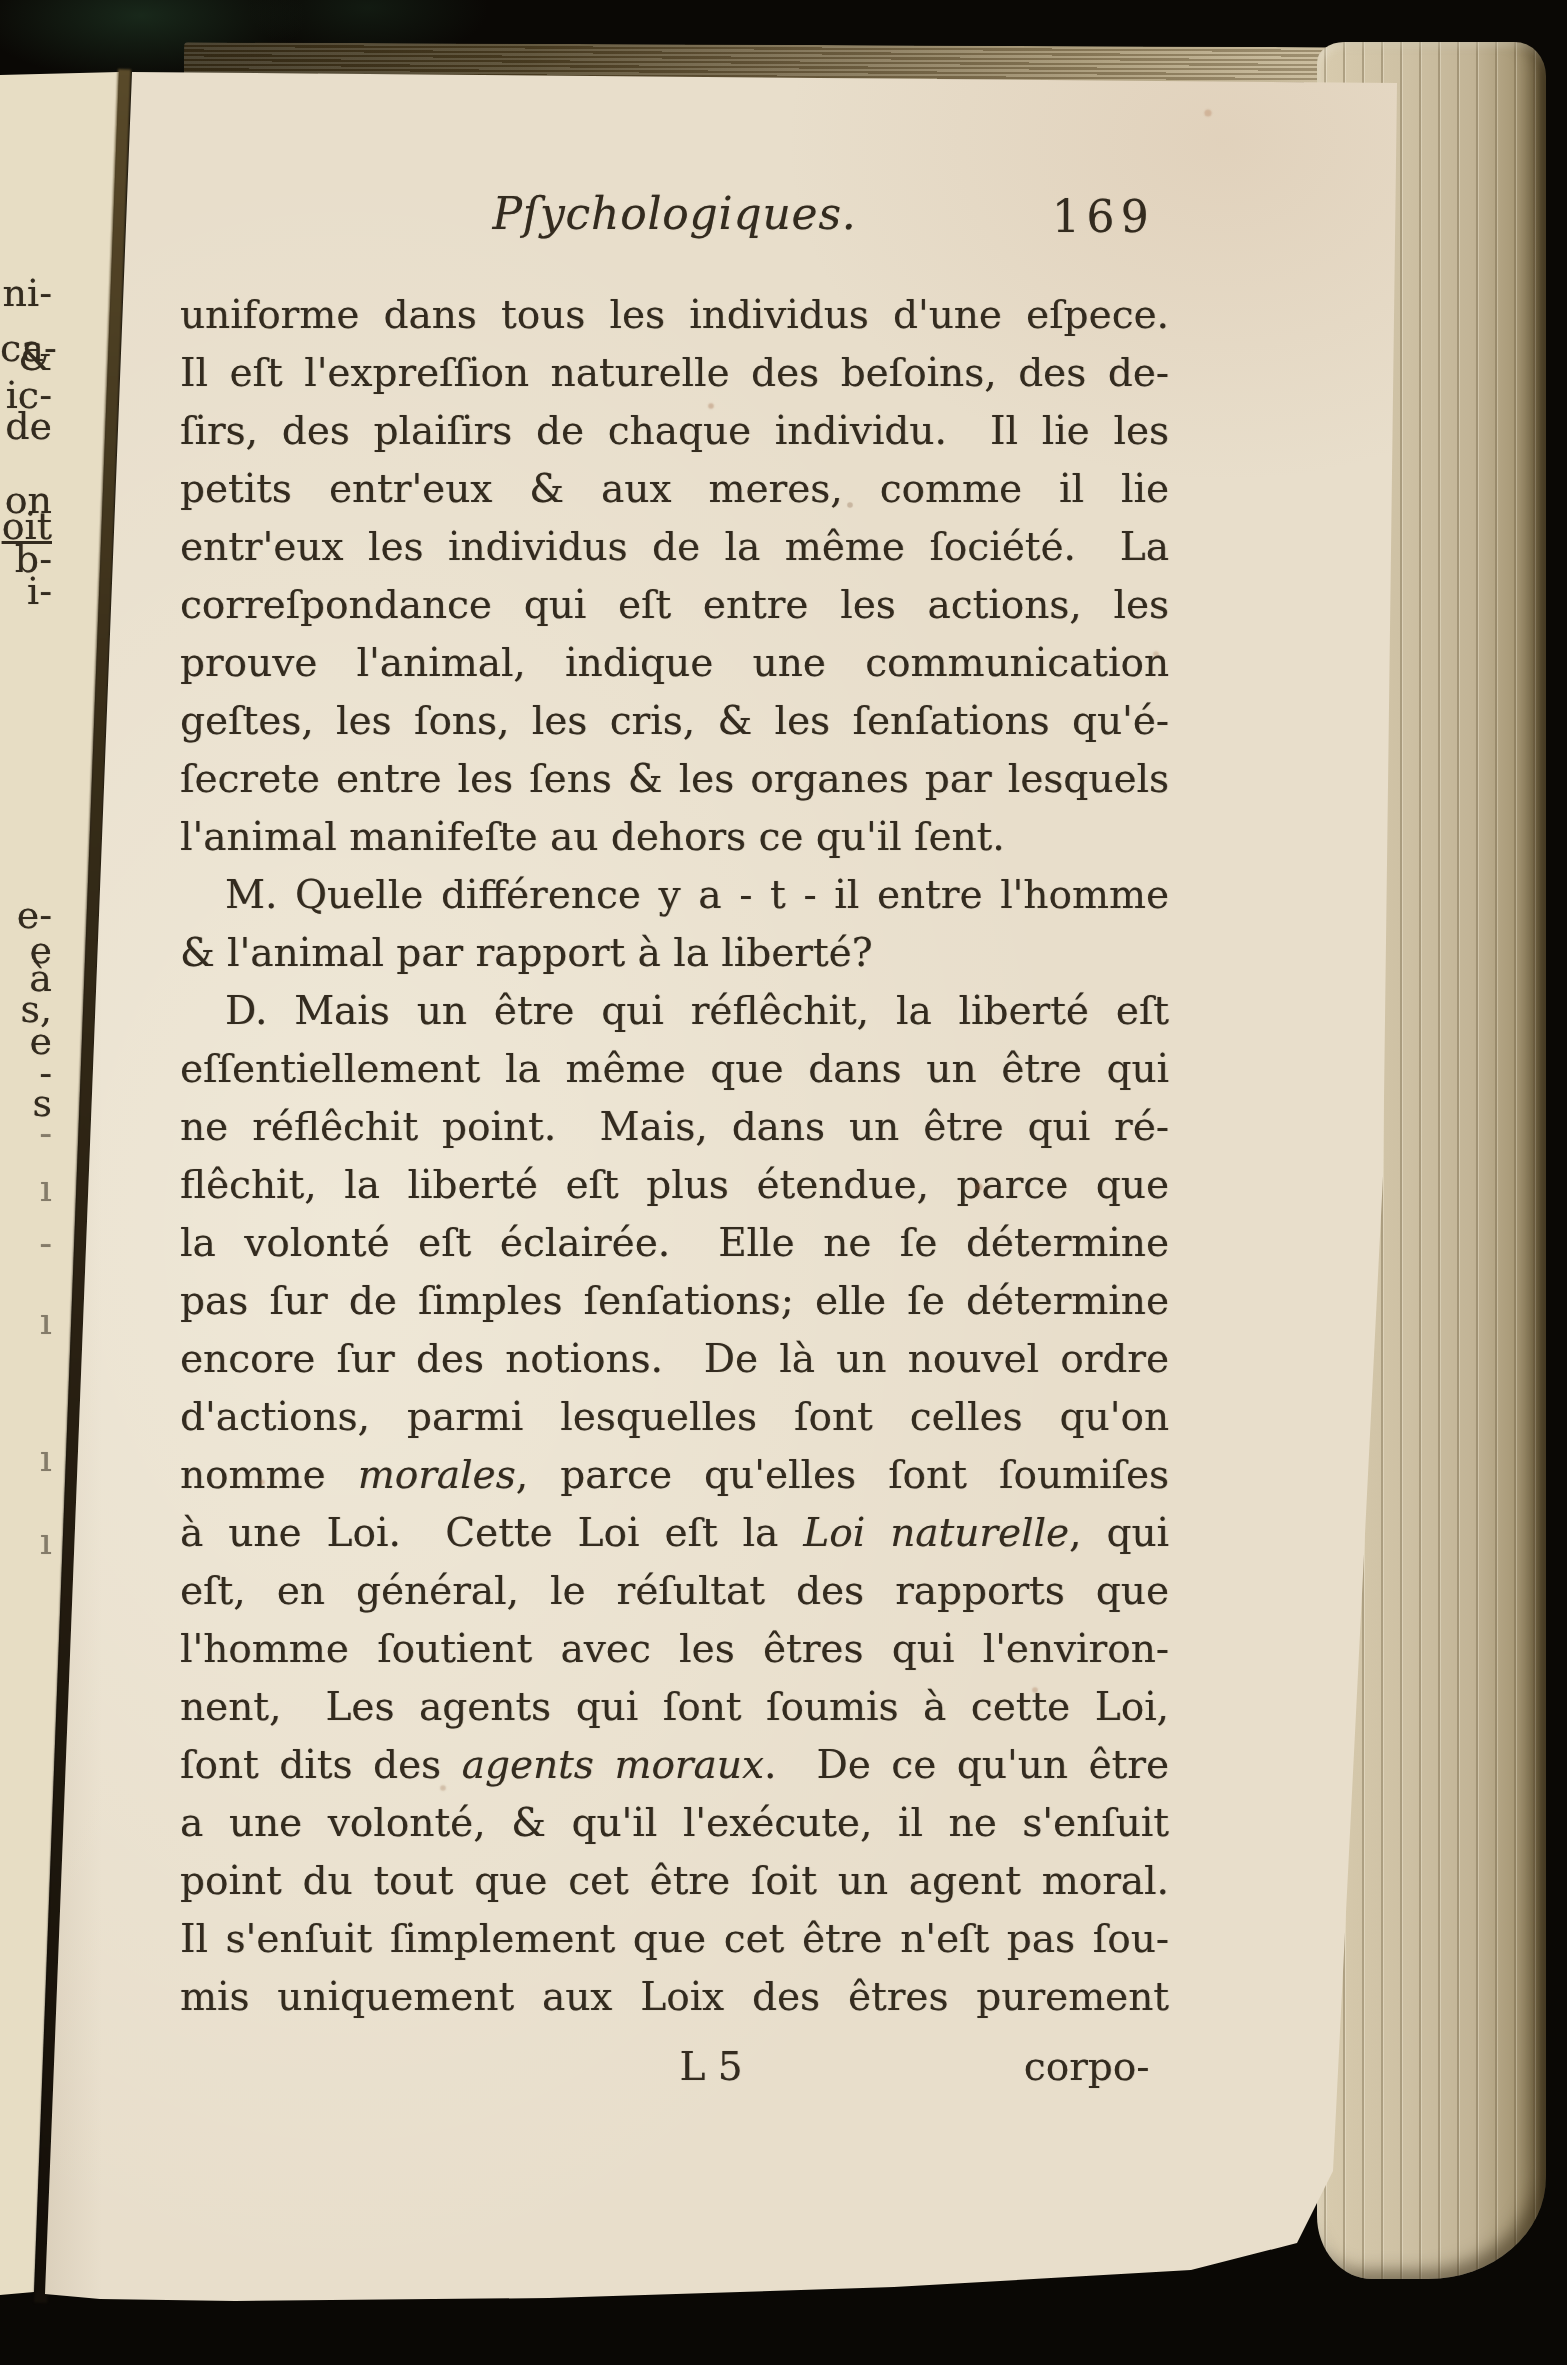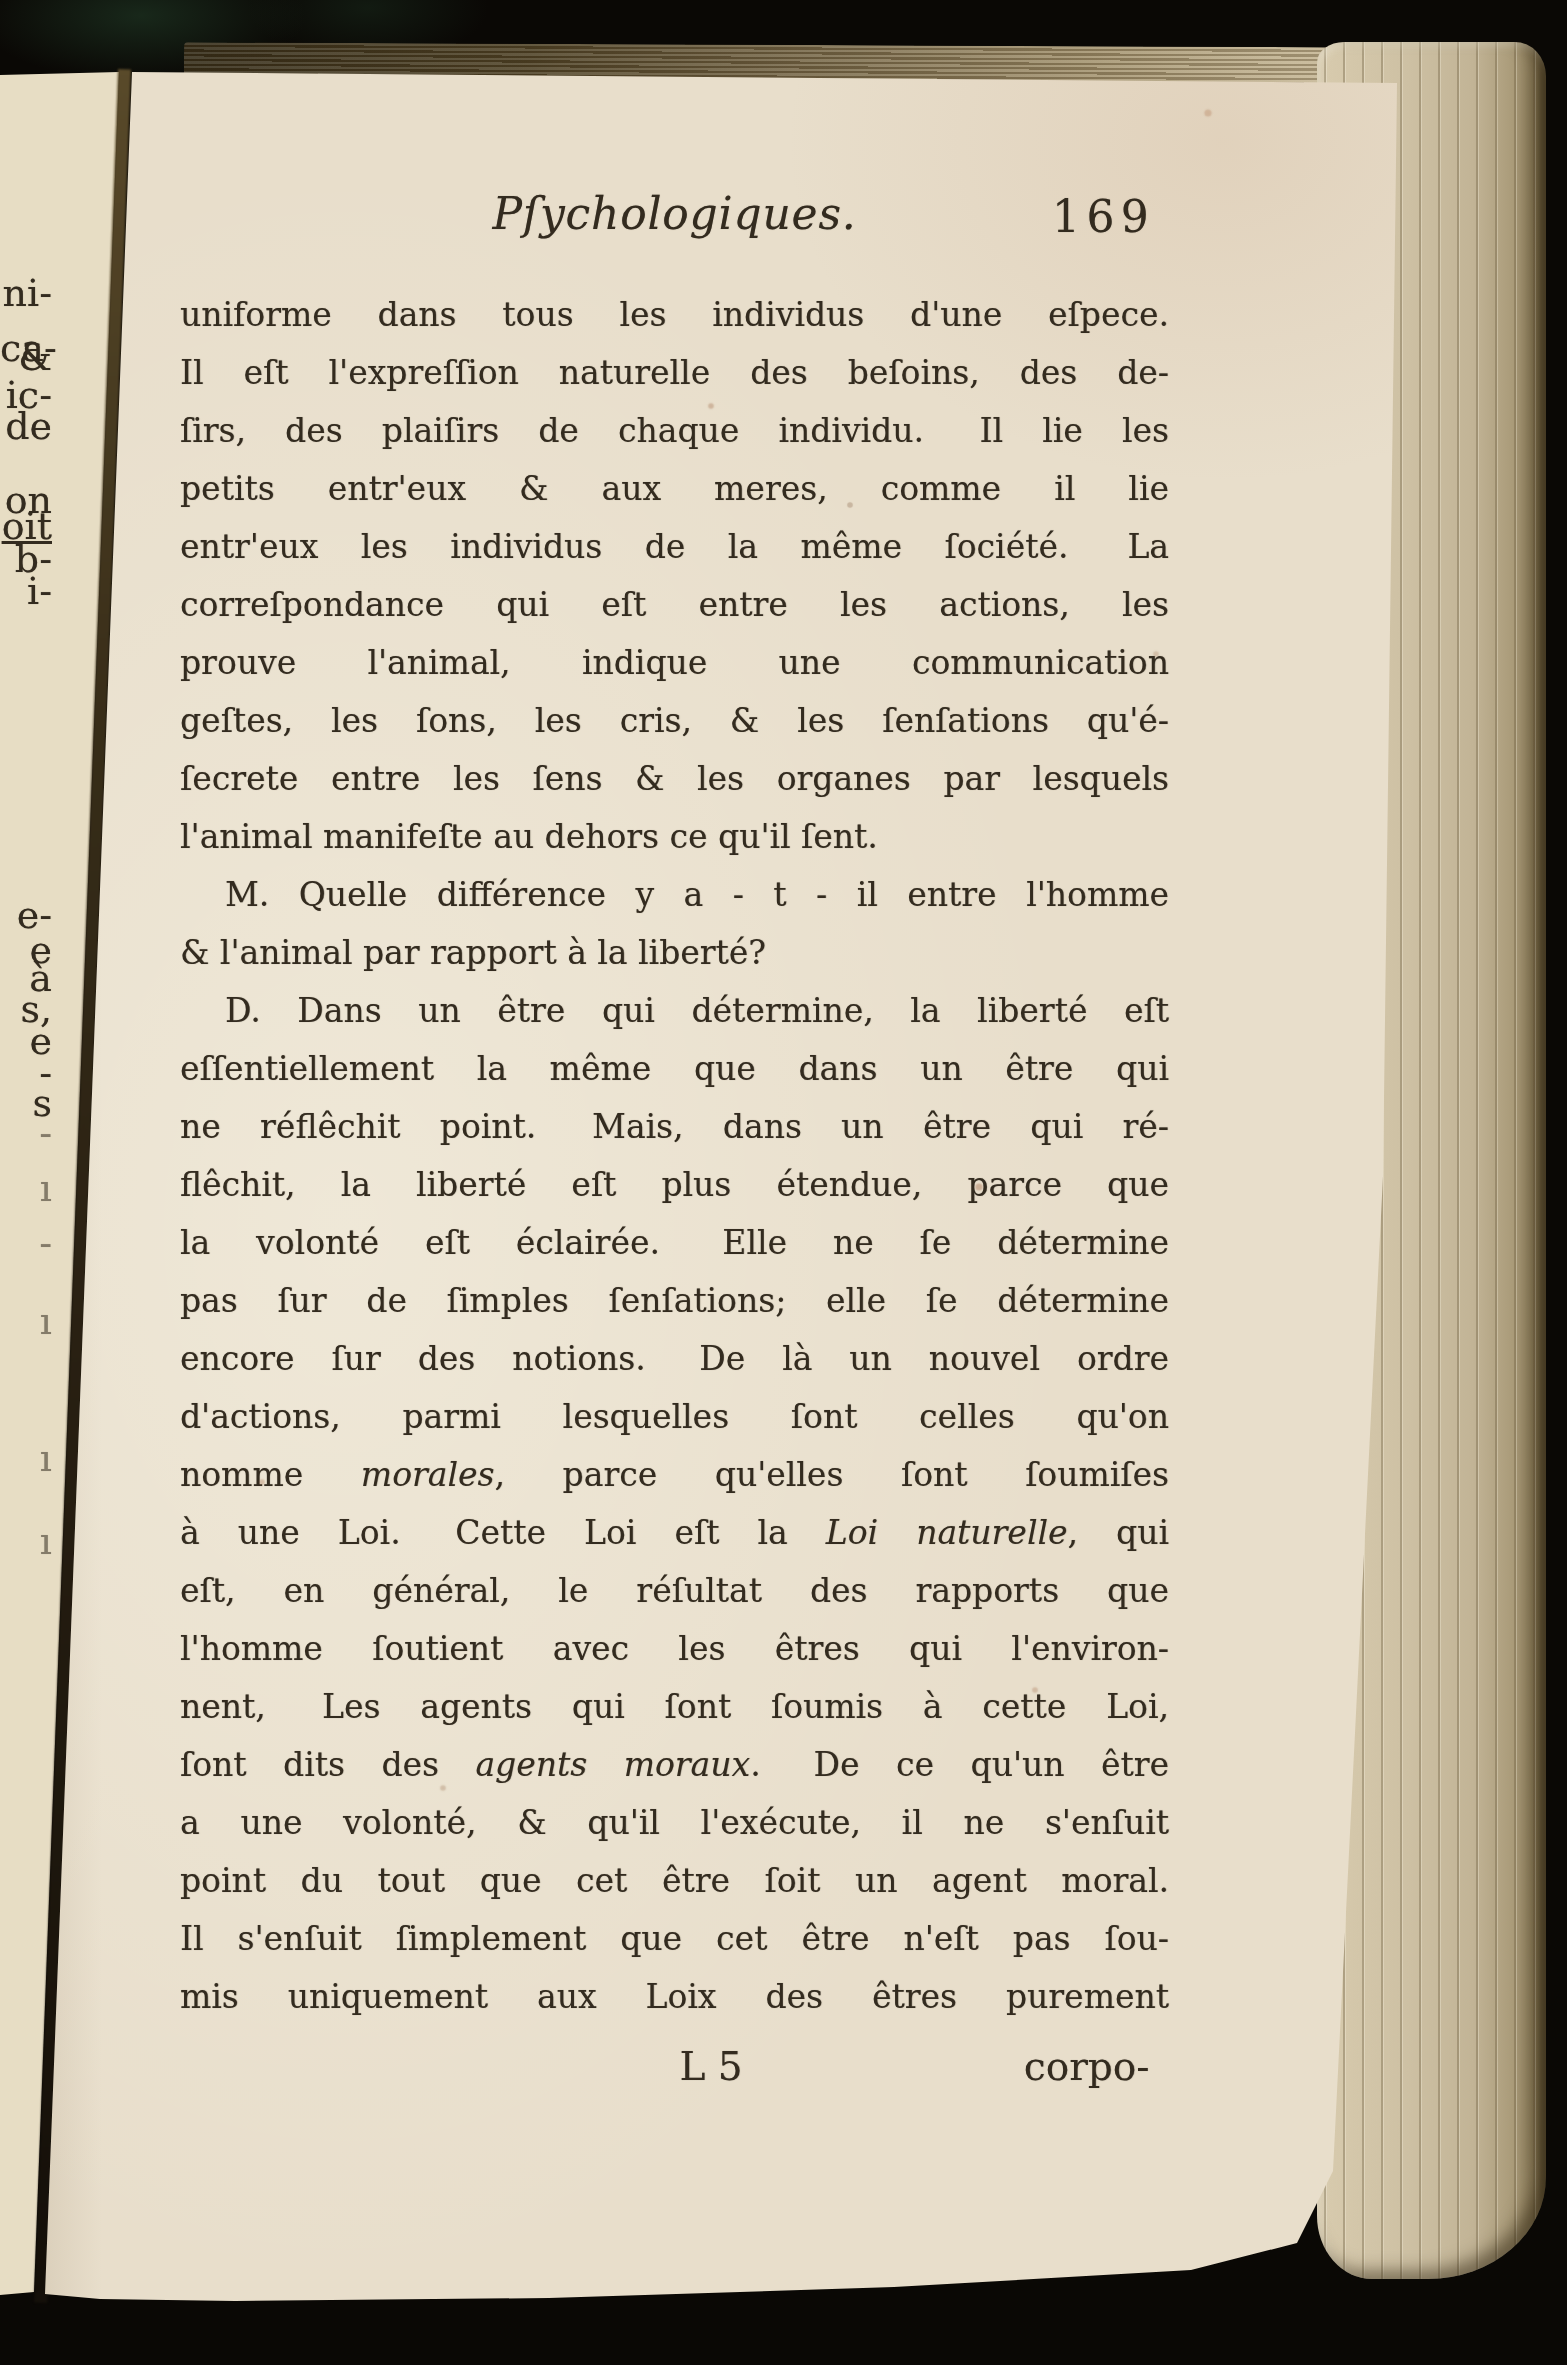--- a/index.html
+++ b/index.html
@@ -67,21 +67,21 @@
     position:absolute;left:50%;transform:translateX(-50%);
     font-style:italic;font-size:44px;letter-spacing:0.8px;white-space:nowrap;
     text-shadow:0 0 0.8px rgba(51,43,31,.5);
   }
   .page-number{
     position:absolute;right:14px;top:3.1px;font-size:44px;letter-spacing:6.3px;
     text-shadow:0 0 0.8px rgba(51,43,31,.5);
   }
   #text-block{position:absolute;left:180px;top:286px;width:989px;}
   .ln{
-    height:58px;line-height:58px;font-size:33px;white-space:nowrap;
+    height:58px;line-height:58px;font-size:39px;white-space:nowrap;
     text-align:justify;text-align-last:justify;
     text-shadow:0.4px 0.4px 0.8px rgba(48,42,31,.45);
   }
   .ln i{font-style:italic;}
   .ln.left{text-align:left;text-align-last:auto;}
   .ln.indent{padding-left:45px;}
   .catch-row{position:absolute;left:180px;top:2038px;width:989px;height:63px;
     font-size:39px;line-height:58px;text-shadow:0.4px 0.4px 0.8px rgba(48,42,31,.45);}
   .sig{position:absolute;left:50.5%;}
   .catchword{position:absolute;right:19.6px;}
@@ -146,21 +146,21 @@
         <div class="ln">ſirs, des plaiſirs de chaque individu.  Il lie les</div>
         <div class="ln">petits entr'eux &amp; aux meres, comme il lie</div>
         <div class="ln">entr'eux les individus de la même ſociété.  La</div>
         <div class="ln">correſpondance qui eſt entre les actions, les</div>
         <div class="ln">prouve l'animal, indique une communication</div>
         <div class="ln">geſtes, les ſons, les cris, &amp; les ſenſations qu'é-</div>
         <div class="ln">ſecrete entre les ſens &amp; les organes par lesquels</div>
         <div class="ln left">l'animal manifeſte au dehors ce qu'il ſent.</div>
         <div class="ln indent">M. Quelle différence y a - t - il entre l'homme</div>
         <div class="ln left">&amp; l'animal par rapport à la liberté?</div>
-        <div class="ln indent">D. Dans un être qui détermine, la liberté eſt</div>
+        <div class="ln indent">D. Mais un être qui réflêchit, la liberté eſt</div>
         <div class="ln">eſſentiellement la même que dans un être qui</div>
         <div class="ln">ne réflêchit point.  Mais, dans un être qui ré-</div>
         <div class="ln">flêchit, la liberté eſt plus étendue, parce que</div>
         <div class="ln">la volonté eſt éclairée.  Elle ne ſe détermine</div>
         <div class="ln">pas ſur de ſimples ſenſations; elle ſe détermine</div>
         <div class="ln">encore ſur des notions.  De là un nouvel ordre</div>
         <div class="ln">d'actions, parmi lesquelles ſont celles qu'on</div>
         <div class="ln">nomme <i>morales</i>, parce qu'elles ſont ſoumiſes</div>
         <div class="ln">à une Loi.  Cette Loi eſt la <i>Loi naturelle</i>, qui</div>
         <div class="ln">eſt, en général, le réſultat des rapports que</div>

